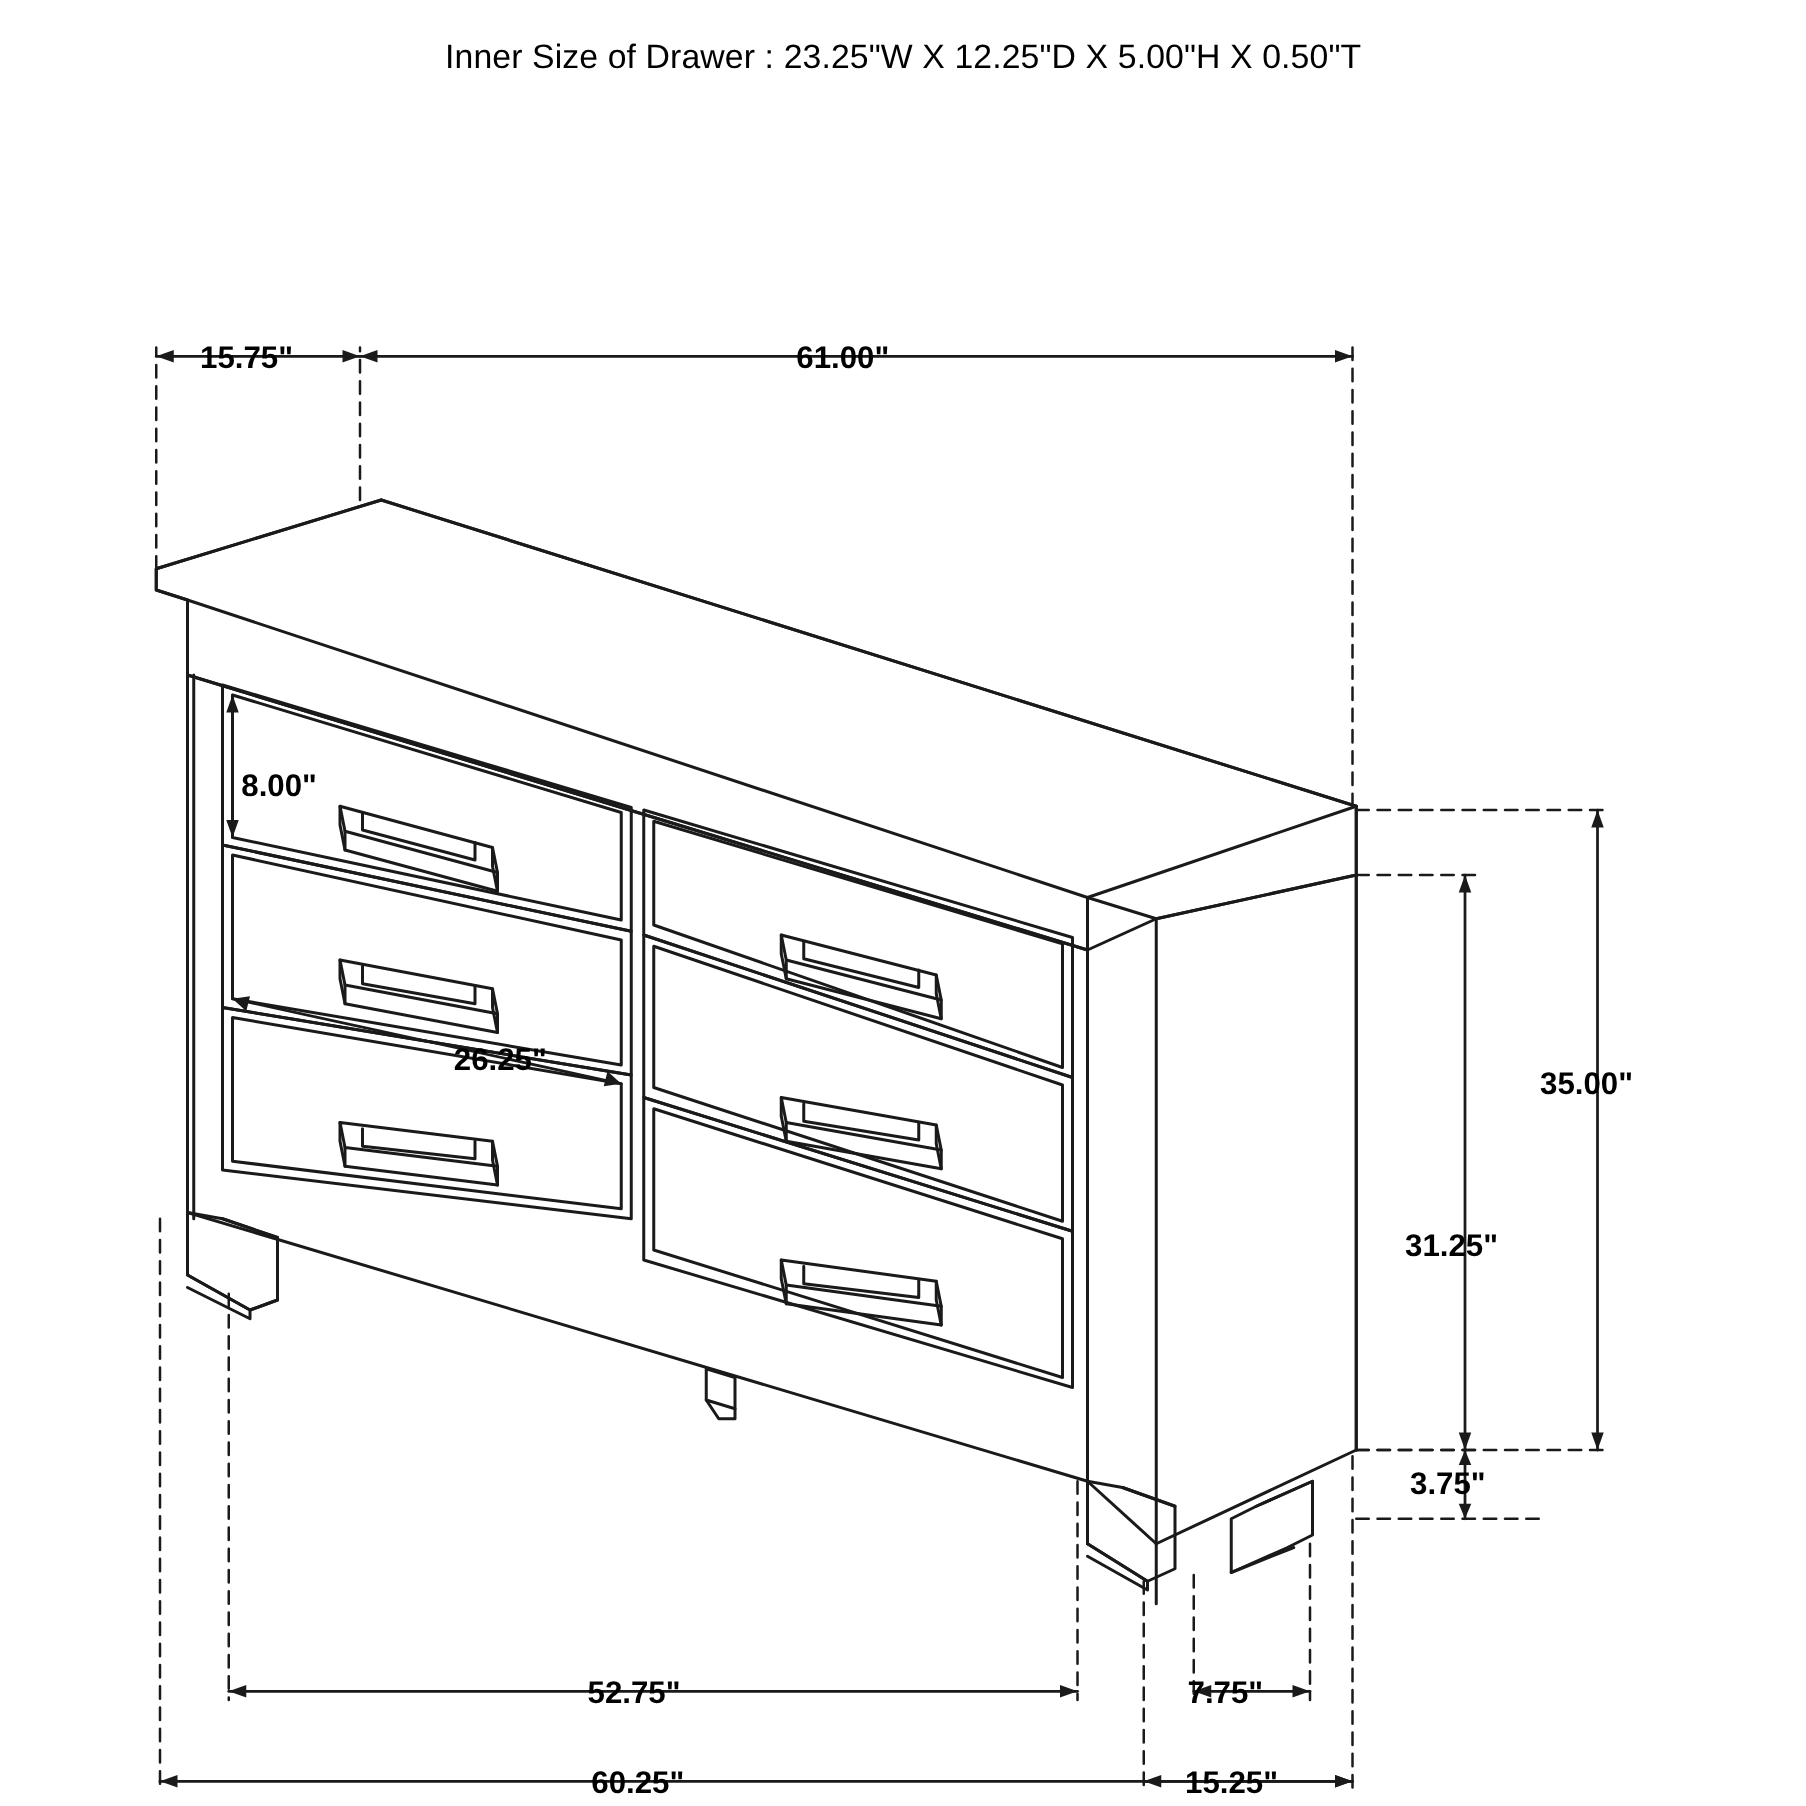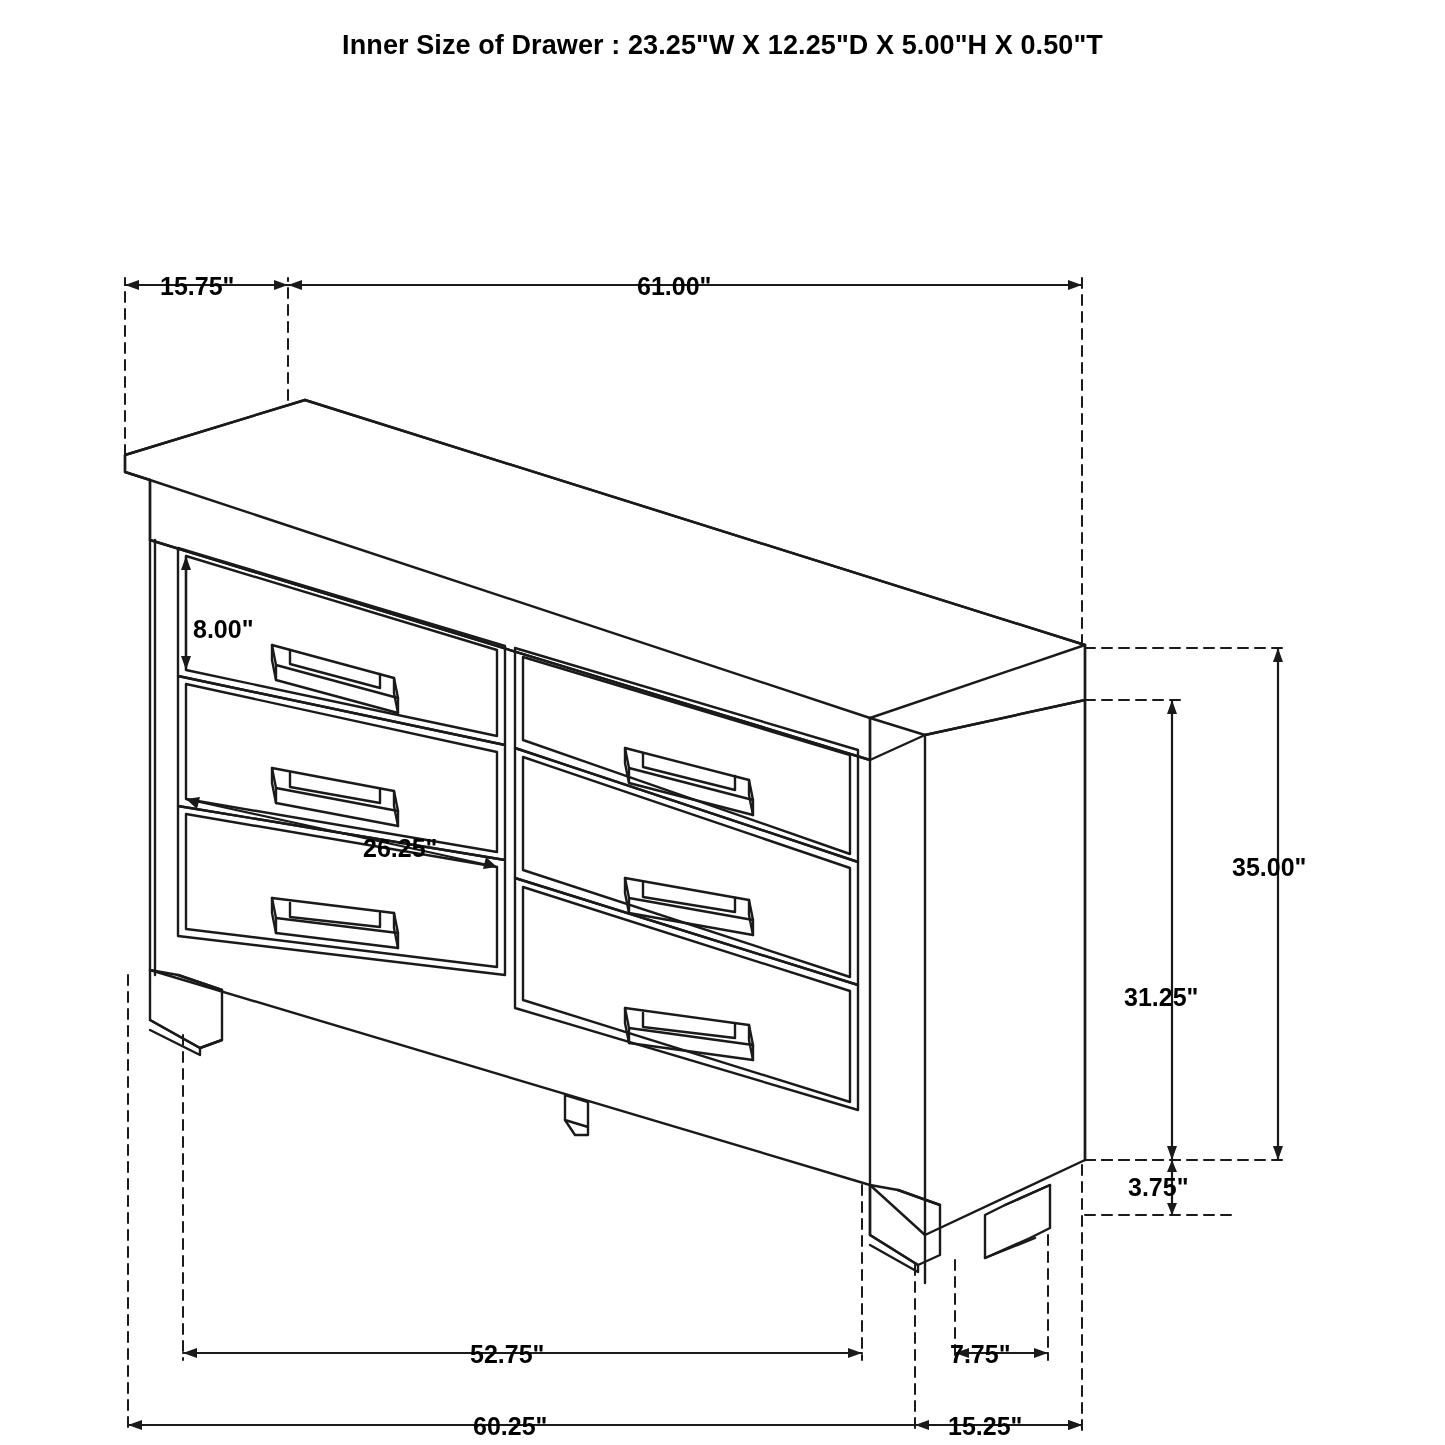--- a/index.html
+++ b/index.html
@@ -21,21 +21,21 @@
     width: 1445px;
     height: 1445px;
   }
   .title {
     position: absolute;
     top: 30px;
     left: 0;
     width: 1445px;
     text-align: center;
     font-size: 27px;
-    font-weight: bold;
+    font-weight: normal;
     letter-spacing: 0.1px;
   }
   svg.drawing {
     position: absolute;
     left: 0; top: 0;
     width: 1445px;
     height: 1445px;
   }
   .dim-label {
     position: absolute;

